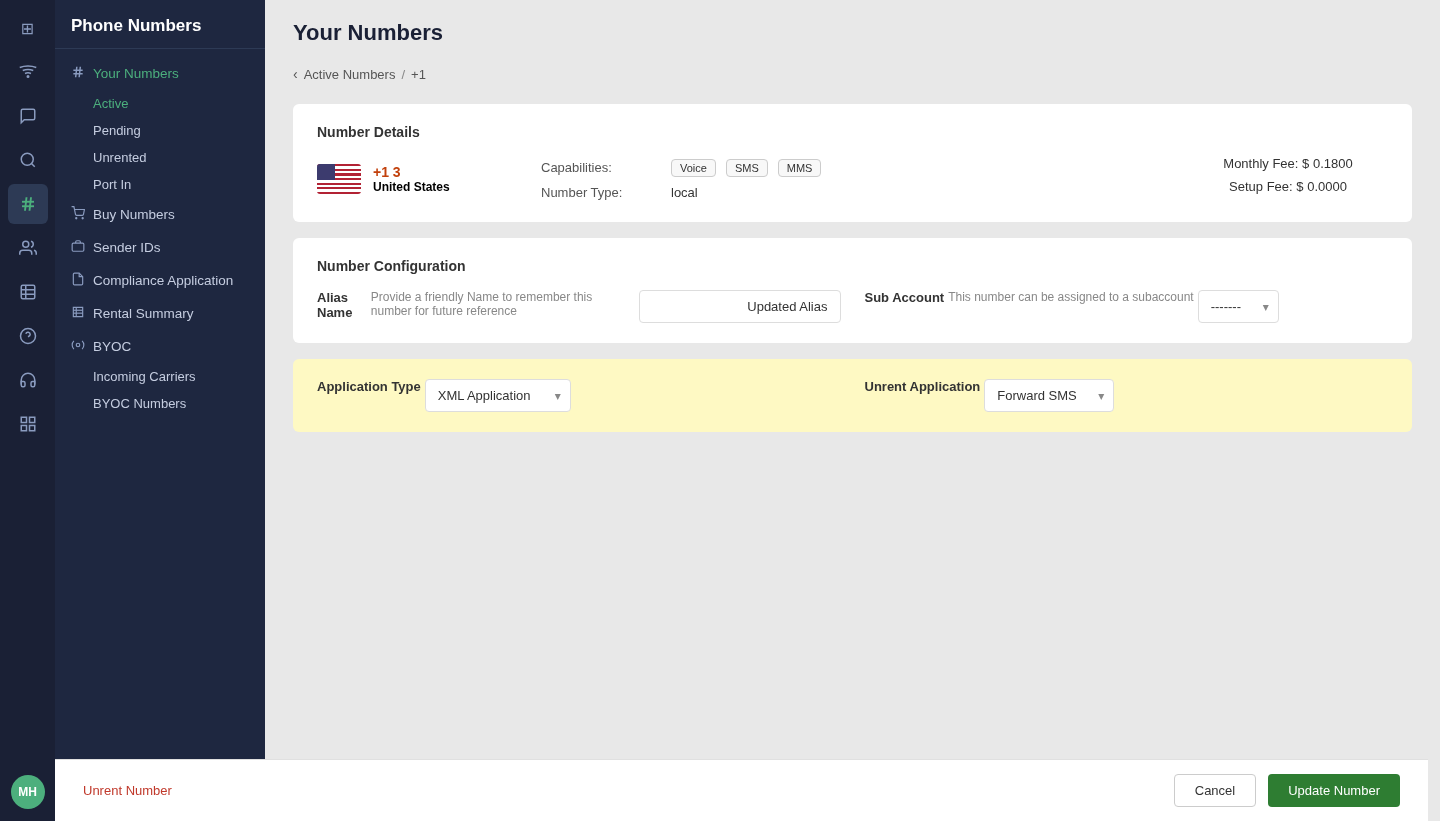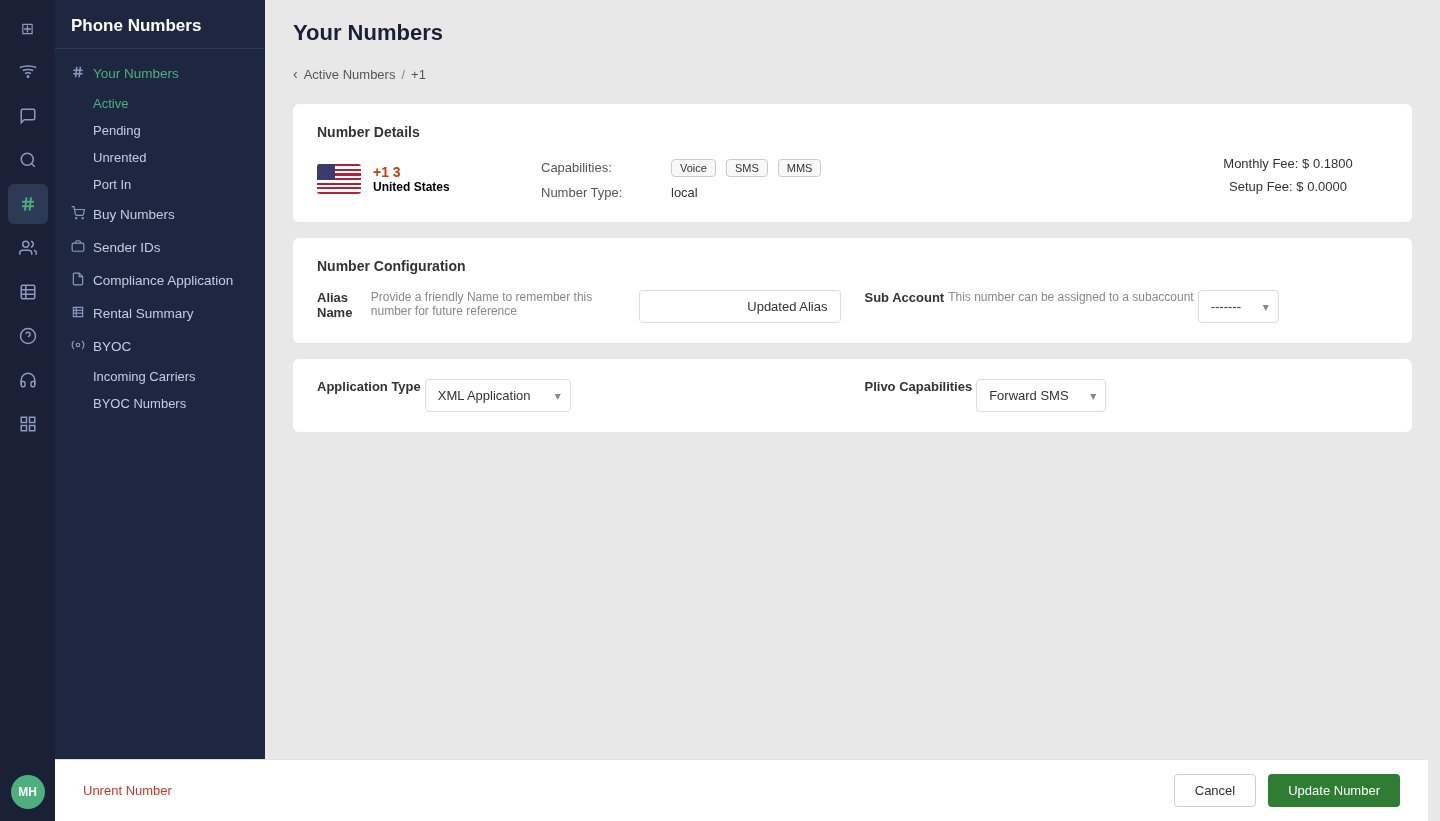--- a/index.html
+++ b/index.html
@@ -241,21 +241,21 @@
       color: #888;
       pointer-events: none;
       font-size: 12px;
     }
 
     
     .app-row {
       display: grid;
       grid-template-columns: 1fr 1fr;
       gap: 20px 24px;
-      background: #ffffff;
+      background: #fef9c3;
       padding: 20px 24px;
       border-radius: 6px;
       margin-bottom: 16px;
     }
 
     
     .footer-bar {
       position: fixed;
       bottom: 0;
       left: 55px;
@@ -553,21 +553,21 @@
           <select class="field-select">
             <option>XML Application</option>
             <option>Plivo Application</option>
             <option>SIP Routing</option>
           </select>
           <span class="chevron-down">▾</span>
         </div>
       </div>
 
       <div class="field-group">
-        <label class="field-label">Plivo Capabilities</label>
+        <label class="field-label">Unrent Application</label>
         <div class="select-wrapper">
           <select class="field-select">
             <option>Forward SMS</option>
             <option>None</option>
           </select>
           <span class="chevron-down">▾</span>
         </div>
       </div>
     </div>
   </div>

